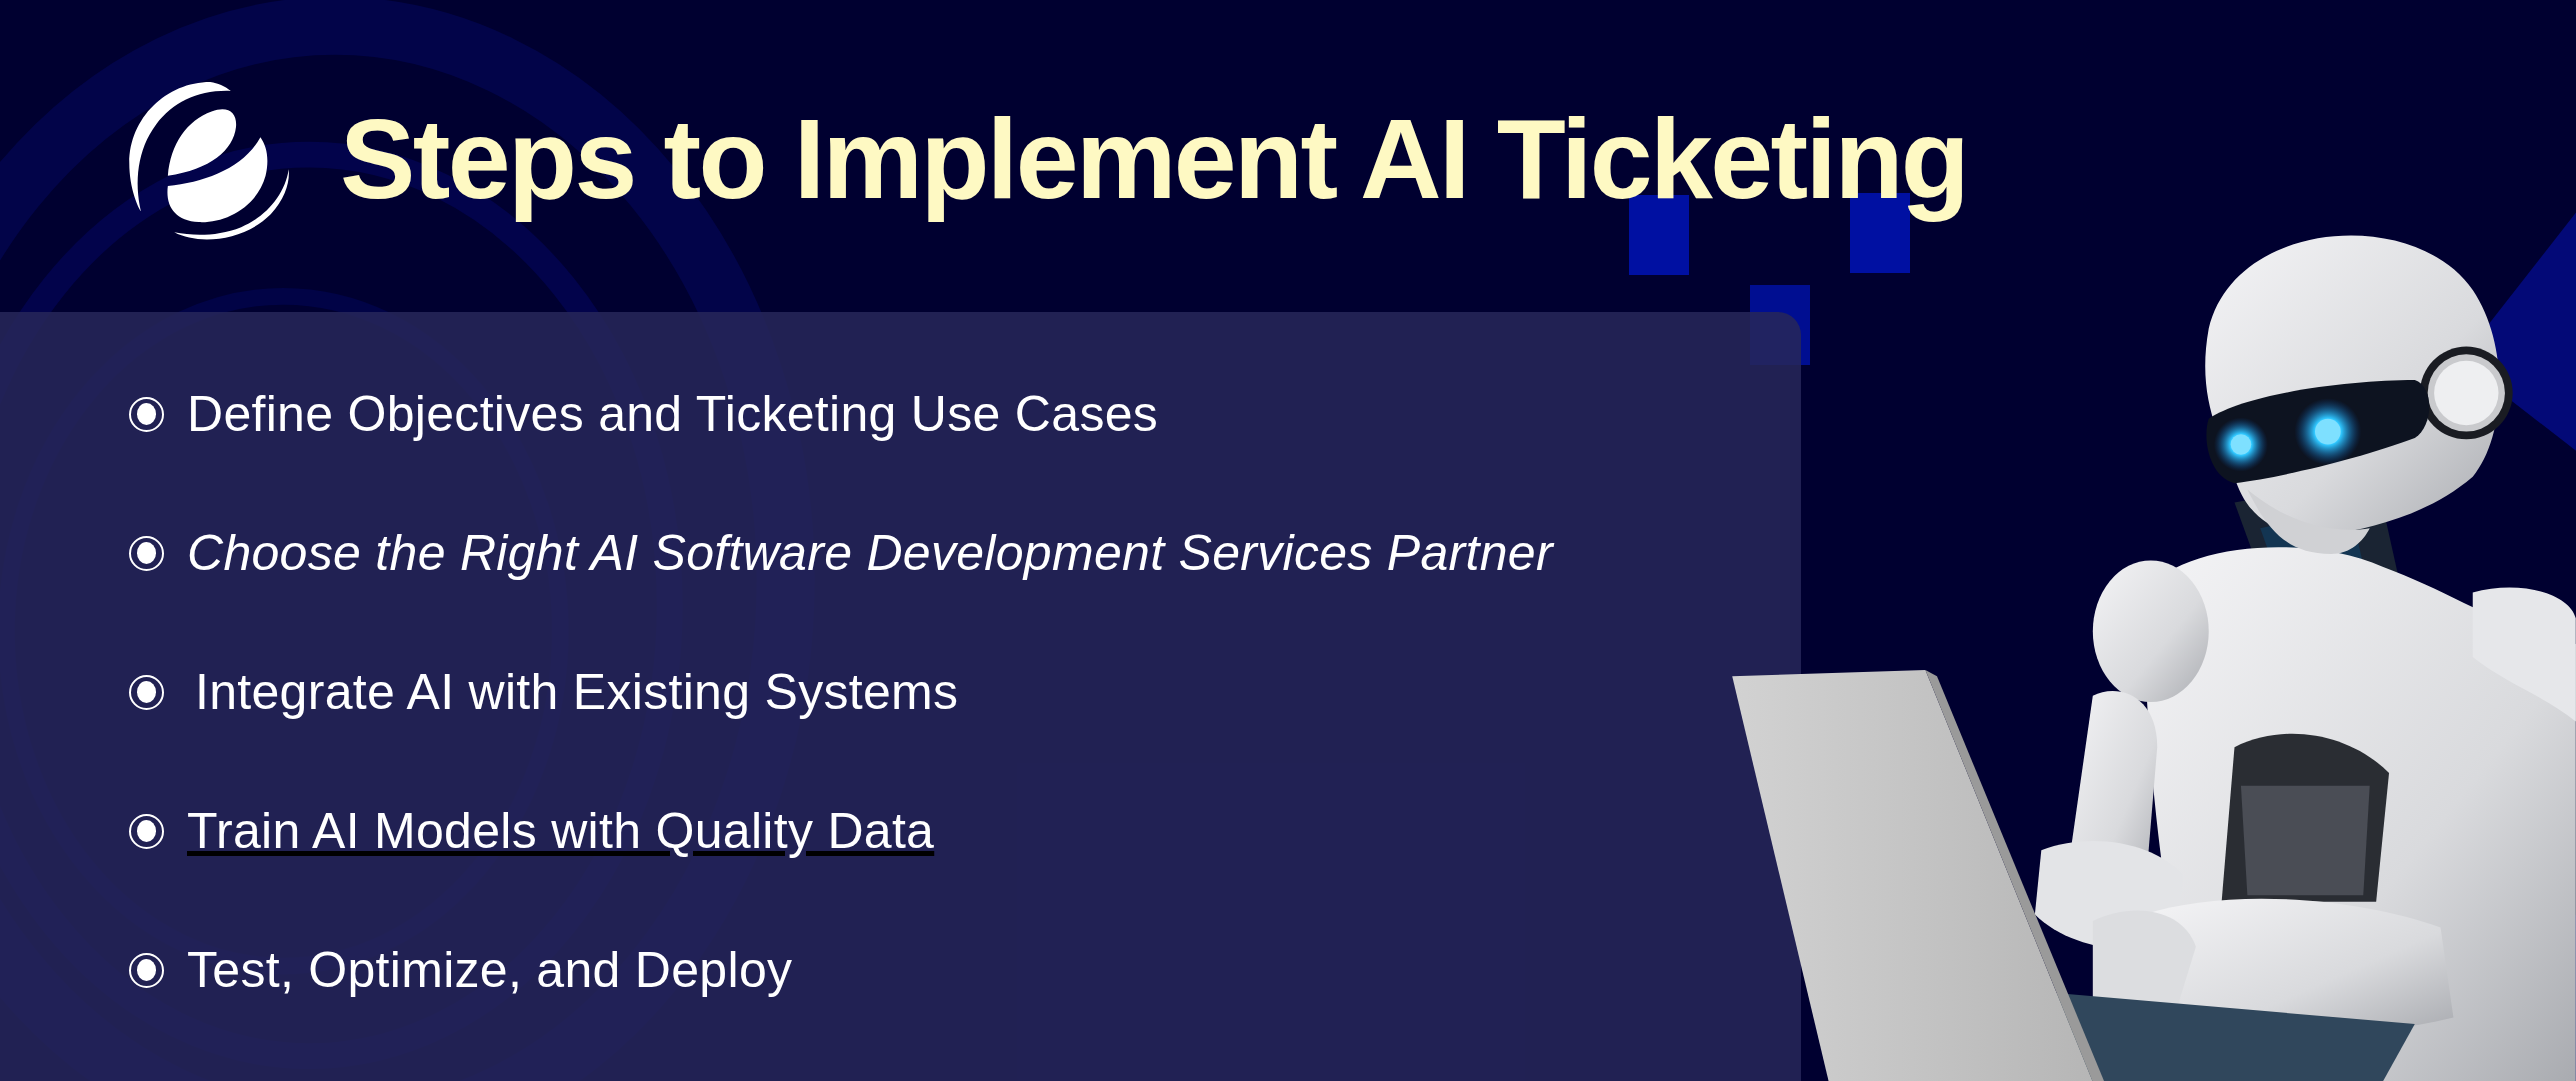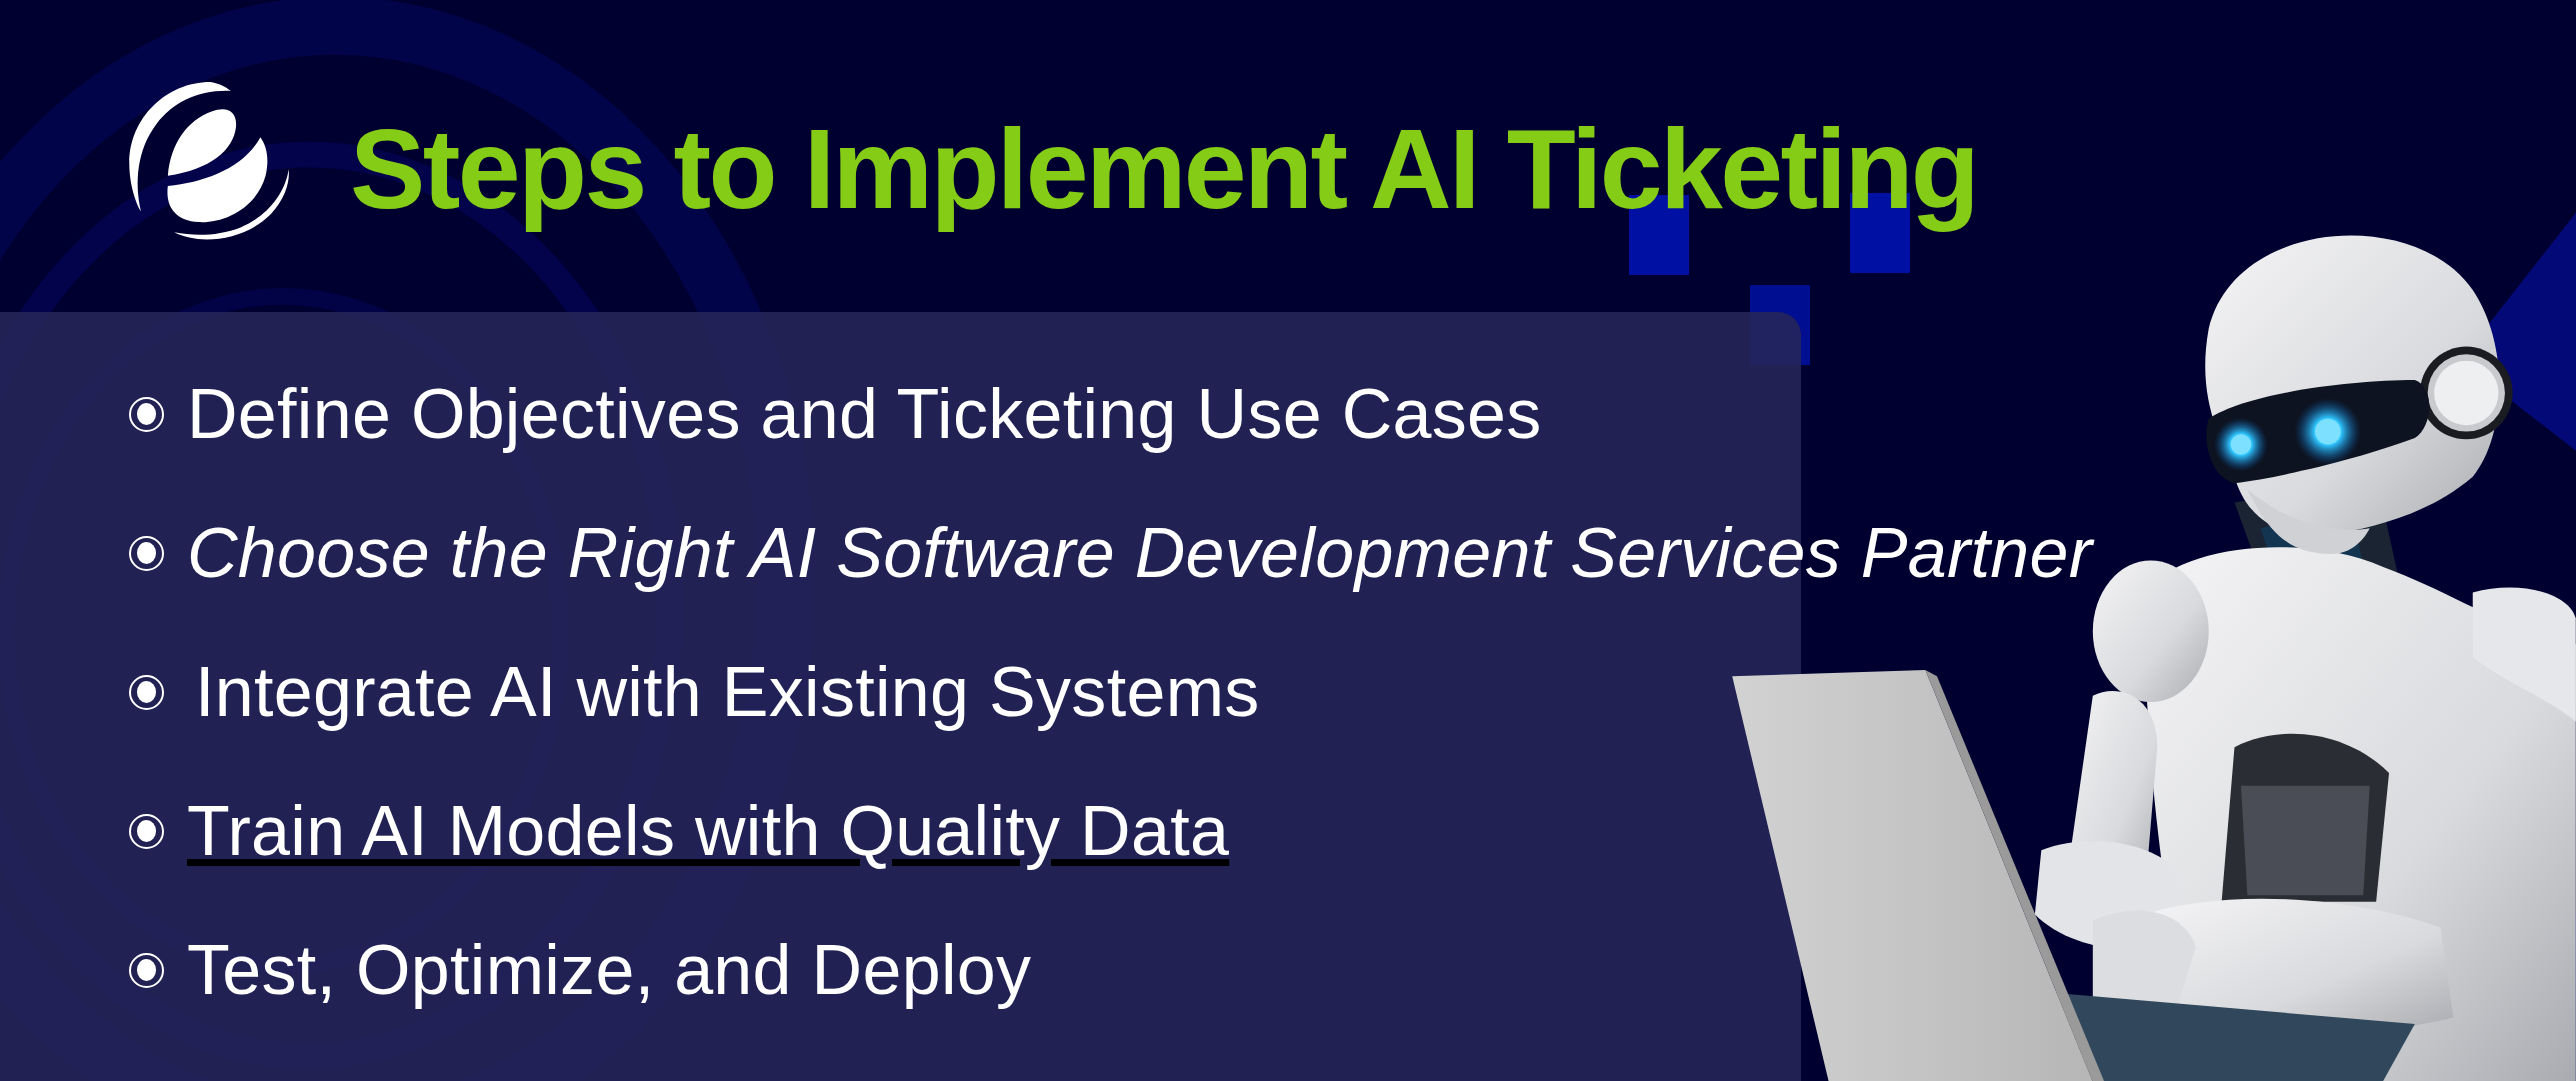--- a/index.html
+++ b/index.html
@@ -14,39 +14,39 @@
     .panel {
       position: absolute; left: 0; top: 312px; width: 1801px; height: 770px;
       background: rgba(38, 38, 90, 0.86);
       border-top-right-radius: 23px;
     }
     .sq { position: absolute; width: 60px; height: 80px; background: #0010a2; }
     .sq.s3 { background: rgba(0, 16, 162, 0.85); }
     .logo { position: absolute; left: 128px; top: 79px; width: 162px; height: 164px; }
     .title {
       position: absolute; left: 334px; top: 97px;
-      font-size: 113px; font-weight: 700; color: #84cc16;
+      font-size: 113px; font-weight: 700; color: #fef9c3;
       letter-spacing: -2.6px; white-space: nowrap; line-height: 1;
-      margin: 16px;
+      margin: 6px;
     }
     .steps { position: absolute; left: 129px; top: 0; margin: 0; padding: 0; list-style: none; }
     .step {
       position: absolute; left: 0; height: 64px; display: flex; align-items: center;
       white-space: nowrap;
     }
     .bullet {
       width: 35px; height: 35px; border: 2.6px solid #fff; border-radius: 50%;
       box-sizing: border-box; position: relative; flex: 0 0 auto; margin-right: 23px;
     }
     .bullet::after {
       content: ""; position: absolute; left: 50%; top: 50%;
       width: 19.3px; height: 22px; margin-left: -9.7px; margin-top: -11px;
       border-radius: 50%; background: #fff;
     }
-    .step-text { color: #ffffff; font-size: 70px; font-weight: 400; letter-spacing: 0.3px; }
+    .step-text { color: #ffffff; font-size: 50px; font-weight: 400; letter-spacing: 0.3px; }
     .robot { position: absolute; left: 1732px; top: 232px; width: 844px; height: 850px; }
   </style>
 </head>
 <body>
 
 <div class="canvas">
 
   <svg class="swirl" viewBox="0 0 4000 1680">
     <g fill="none" stroke-linecap="round">
       <ellipse cx="520" cy="900" rx="700" ry="860" stroke="#02044d" stroke-width="90" opacity="0.9"></ellipse>

